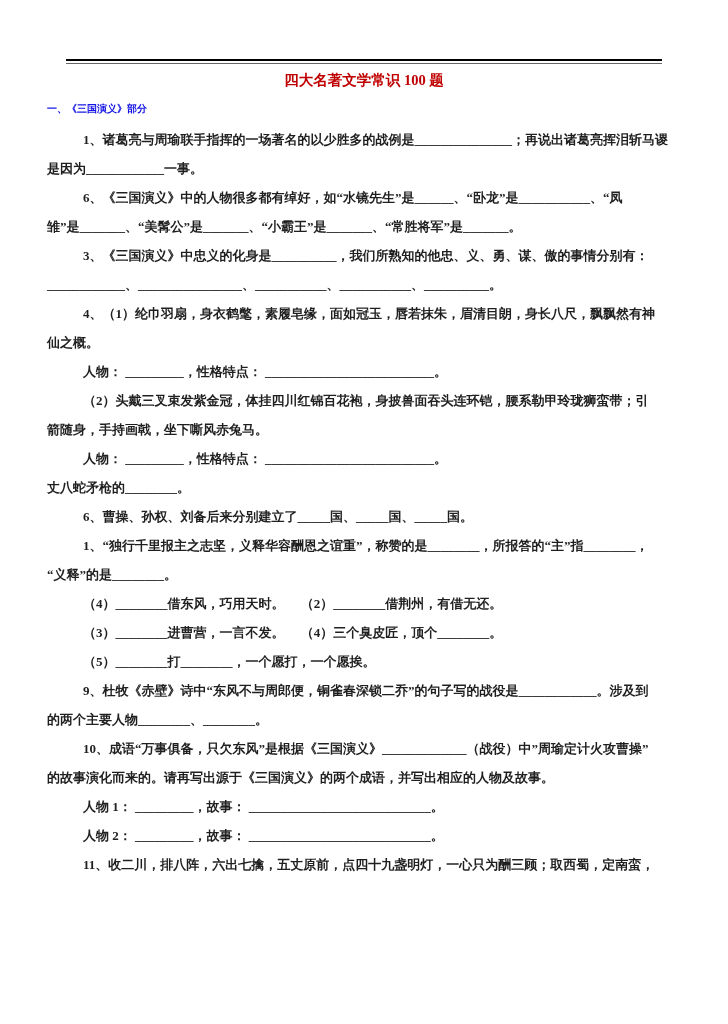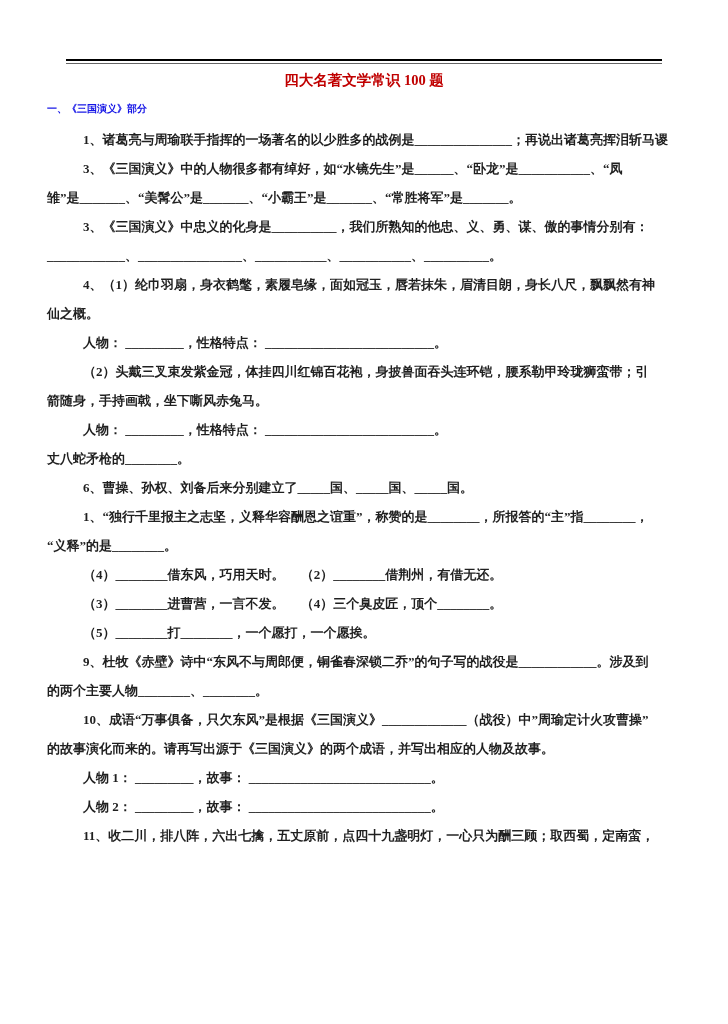--- a/index.html
+++ b/index.html
@@ -50,21 +50,22 @@
 <div class="page">
 
   <div class="header-rule"></div>
 
   <div class="doc-title">四大名著文学常识 100 题</div>
 
   <div class="section-heading">一、《三国演义》部分</div>
 
   <div class="lines">
     <div class="line indent">1、诸葛亮与周瑜联手指挥的一场著名的以少胜多的战例是_______________；再说出诸葛亮挥泪斩马谡</div>
-    <div class="line indent">3、《三国演义》中的人物很多都有绰好，如“水镜先生”是______、“卧龙”是___________、“凤</div>
+    <div class="line">是因为____________一事。</div>
+    <div class="line indent">6、《三国演义》中的人物很多都有绰好，如“水镜先生”是______、“卧龙”是___________、“凤</div>
     <div class="line">雏”是_______、“美髯公”是_______、“小霸王”是_______、“常胜将军”是_______。</div>
     <div class="line indent">3、《三国演义》中忠义的化身是__________，我们所熟知的他忠、义、勇、谋、傲的事情分别有：</div>
     <div class="line">____________、________________、___________、___________、__________。</div>
     <div class="line indent">4、（1）纶巾羽扇，身衣鹤氅，素履皂缘，面如冠玉，唇若抹朱，眉清目朗，身长八尺，飘飘然有神</div>
     <div class="line">仙之概。</div>
     <div class="line indent">人物： _________，性格特点： __________________________。</div>
     <div class="line indent">（2）头戴三叉束发紫金冠，体挂四川红锦百花袍，身披兽面吞头连环铠，腰系勒甲玲珑狮蛮带；引</div>
     <div class="line">箭随身，手持画戟，坐下嘶风赤兔马。</div>
     <div class="line indent">人物： _________，性格特点： __________________________。</div>
     <div class="line">丈八蛇矛枪的________。</div>

